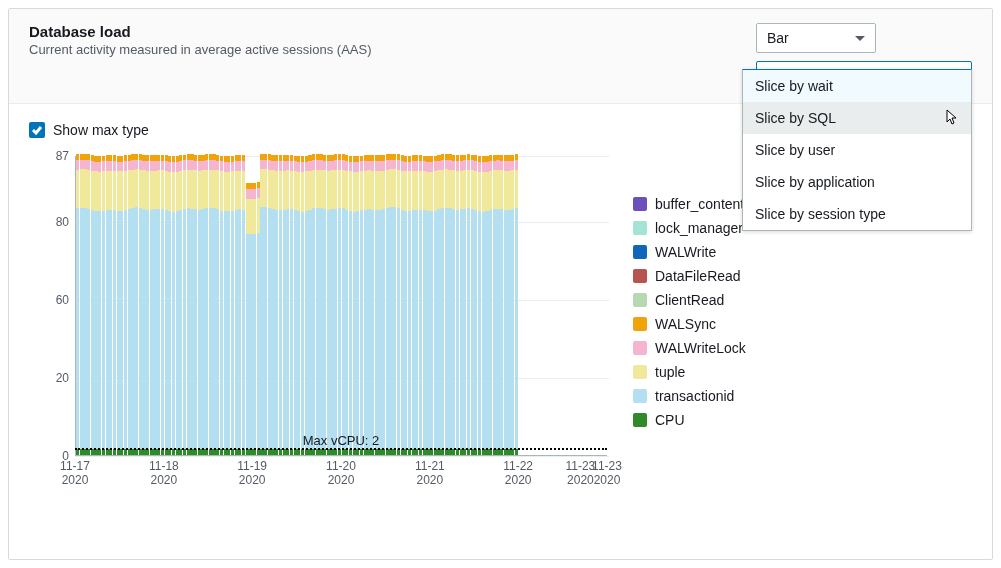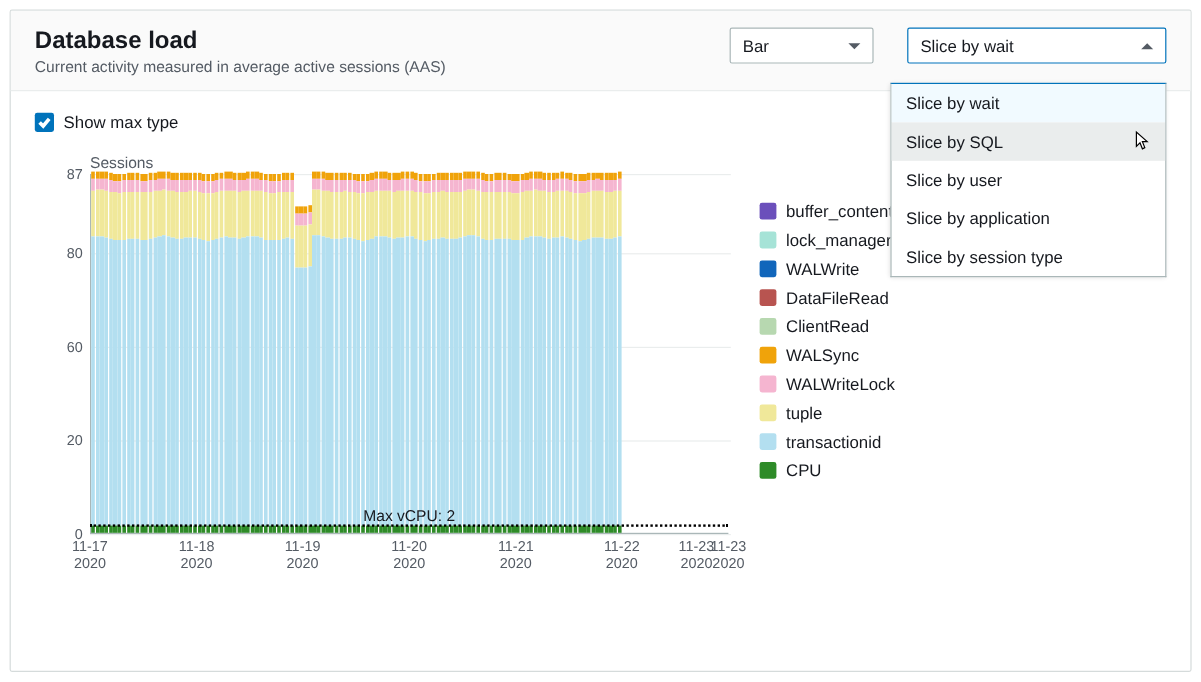--- a/index.html
+++ b/index.html
@@ -20,23 +20,23 @@
     background: #fff;
   }
   .header {
     display: flex;
     align-items: flex-start;
     padding: 14px 20px 12px 20px;
     background: #fafafa;
     border-bottom: 1px solid #eaeded;
   }
   .header-left { flex: 1; }
-  .title { font-size: 20px; font-weight: 700; margin: 0 0 2px 0; }
+  .title { font-size: 15px; font-weight: 700; margin: 0 0 2px 0; }
   .subtitle { font-size: 13px; color: #545b64; }
-  .header-controls { display: flex; gap: 28px; align-items: flex-start; }
+  .header-controls { display: flex; gap: 8px; align-items: flex-start; flex-direction: column; }
   .select-box {
     border: 1px solid #aab7b8;
     background: #fff;
     padding: 6px 10px;
     display: flex;
     align-items: center;
     justify-content: space-between;
     border-radius: 2px;
     cursor: pointer;
     font-size: 14px;
@@ -168,21 +168,20 @@
       <div class="checkbox">
         <svg viewBox="0 0 12 12">
             <polyline points="2,6 5,9 10,3"></polyline>
           </svg>
       </div>
       <span>Show max type</span>
     </div>
 
     <div class="area">
       <div class="chart-col">
-        <div class="chart-title">Sessions</div>
         <div class="chart-box">
           <div class="yaxis" id="yaxis">
               <div class="ytick" style="top: 300px;">0</div>
               <div class="ytick" style="top: 222.078px;">20</div>
               <div class="ytick" style="top: 144.156px;">60</div>
               <div class="ytick" style="top: 66.2338px;">80</div>
               <div class="ytick" style="top: 0px;">87</div>
             </div>
           <div id="gridlines">
               <div class="gridline" style="top: 300px;"></div>

